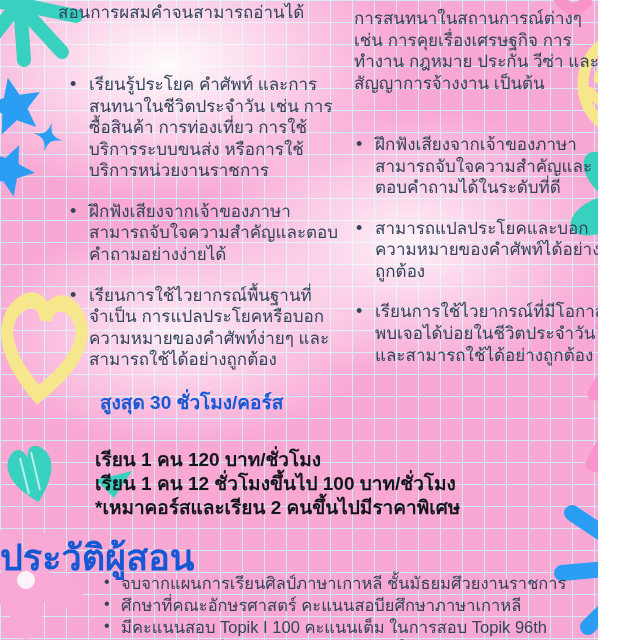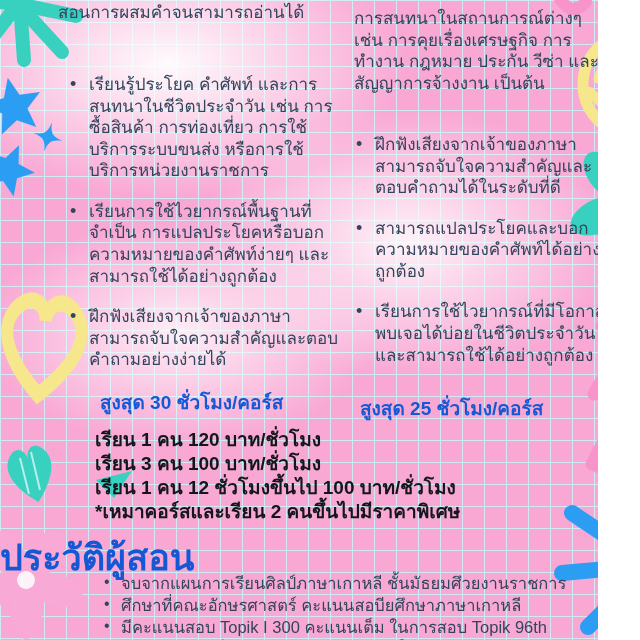--- a/index.html
+++ b/index.html
@@ -32,21 +32,21 @@
   .intro-left{top:2px;left:58px;width:268px;}
   .intro-right{top:8px;left:354px;width:252px;}
   ul.blist{list-style:none;margin:12px;padding:0;}
   ul.blist li{position:relative;padding-left:19px;margin-bottom:19px;}
   ul.blist li::before{content:"•";position:absolute;left:0;top:-1px;font-size:18px;color:var(--ink);}
   .ul-left{top:62px;left:58px;width:276px;}
   .ul-right{top:122px;left:344px;width:264px;}
   .hours{position:absolute;font-weight:bold;color:var(--accent);font-size:19px;}
   .hours-left{top:387px;left:100px;}
   .hours-right{top:393px;left:360px;}
-  .pricing{position:absolute;top:429px;left:95px;font-weight:bold;color:var(--black);font-size:19px;line-height:1.16;width:470px;}
+  .pricing{position:absolute;top:449px;left:95px;font-weight:bold;color:var(--black);font-size:19px;line-height:1.16;width:470px;}
   .pricing div{margin-bottom:2px;}
   .heading{position:absolute;top:529px;left:0;width:640px;text-align:left;font-weight:bold;color:var(--accent);font-size:36px;}
   .inst{top:573px;left:104px;width:496px;font-size:16.5px;line-height:1.26;}
   ul.ilist{list-style:none;margin:0;padding:0;}
   ul.ilist li{position:relative;padding-left:17px;margin-bottom:1px;}
   ul.ilist li::before{content:"•";position:absolute;left:0;top:-1px;font-size:16px;color:var(--ink);}
 </style>
 </head>
 <body>
 
@@ -116,40 +116,38 @@
         <path d="M0 0 L-62 62"></path>
       <path d="M0 0 L-18 78"></path>
         <path d="M0 0 L-28 -80"></path>
         <path d="M0 0 L20 -60"></path>
     </g>
   </svg>
 
   <div class="col intro-left">สอนการผสมคำจนสามารถอ่านได้</div>
   <ul class="blist col ul-left">
     <li><span>เรียนรู้ประโยค คำศัพท์ และการสนทนาในชีวิตประจำวัน เช่น การซื้อสินค้า การท่องเที่ยว การใช้บริการระบบขนส่ง หรือการใช้บริการหน่วยงานราชการ</span></li>
+    <li><span>ฝึกฟังเสียงจากเจ้าของภาษา สามารถจับใจความสำคัญและตอบคำถามอย่างง่ายได้</span></li>
     <li><span>เรียนการใช้ไวยากรณ์พื้นฐานที่จำเป็น การแปลประโยคหรือบอกความหมายของคำศัพท์ง่ายๆ และสามารถใช้ได้อย่างถูกต้อง</span></li>
-    <li><span>ฝึกฟังเสียงจากเจ้าของภาษา สามารถจับใจความสำคัญและตอบคำถามอย่างง่ายได้</span></li>
   </ul>
   <div class="hours hours-left">สูงสุด 30 ชั่วโมง/คอร์ส</div>
 
   <div class="col intro-right">การสนทนาในสถานการณ์ต่างๆ เช่น การคุยเรื่องเศรษฐกิจ การทำงาน กฎหมาย ประกัน วีซ่า และสัญญาการจ้างงาน เป็นต้น</div>
   <ul class="blist col ul-right">
     <li><span>ฝึกฟังเสียงจากเจ้าของภาษา สามารถจับใจความสำคัญและตอบคำถามได้ในระดับที่ดี</span></li>
     <li><span>สามารถแปลประโยคและบอกความหมายของคำศัพท์ได้อย่างถูกต้อง</span></li>
     <li><span>เรียนการใช้ไวยากรณ์ที่มีโอกาสพบเจอได้บ่อยในชีวิตประจำวัน และสามารถใช้ได้อย่างถูกต้อง</span></li>
   </ul>
-  <div class="hours hours-right">สูงสุด 25 ชั่วโมง/คอร์ส</div>
 
   <div class="pricing">
     <div>เรียน 1 คน 120 บาท/ชั่วโมง</div>
-    <div>เรียน 3 คน 100 บาท/ชั่วโมง</div>
     <div>เรียน 1 คน 12 ชั่วโมงขึ้นไป 100 บาท/ชั่วโมง</div>
     <div>*เหมาคอร์สและเรียน 2 คนขึ้นไปมีราคาพิเศษ</div>
   </div>
 
   <div class="heading">ประวัติผู้สอน</div>
   <ul class="ilist col inst">
     <li><span>จบจากแผนการเรียนศิลป์ภาษาเกาหลี ชั้นมัธยมศึวยงานราชการ</span></li>
     <li><span>ศึกษาที่คณะอักษรศาสตร์ คะแนนสอบียศึกษาภาษาเกาหลี</span></li>
-    <li><span>มีคะแนนสอบ Topik I 300 คะแนนเต็ม ในการสอบ Topik 96th</span></li>
+    <li><span>มีคะแนนสอบ Topik I 100 คะแนนเต็ม ในการสอบ Topik 96th</span></li>
     <li><span>มีประสบการณ์การสอนและการบรรยายในการจัดรายการทาง</span></li>
   </ul>
 </div>
 
 </body></html>

